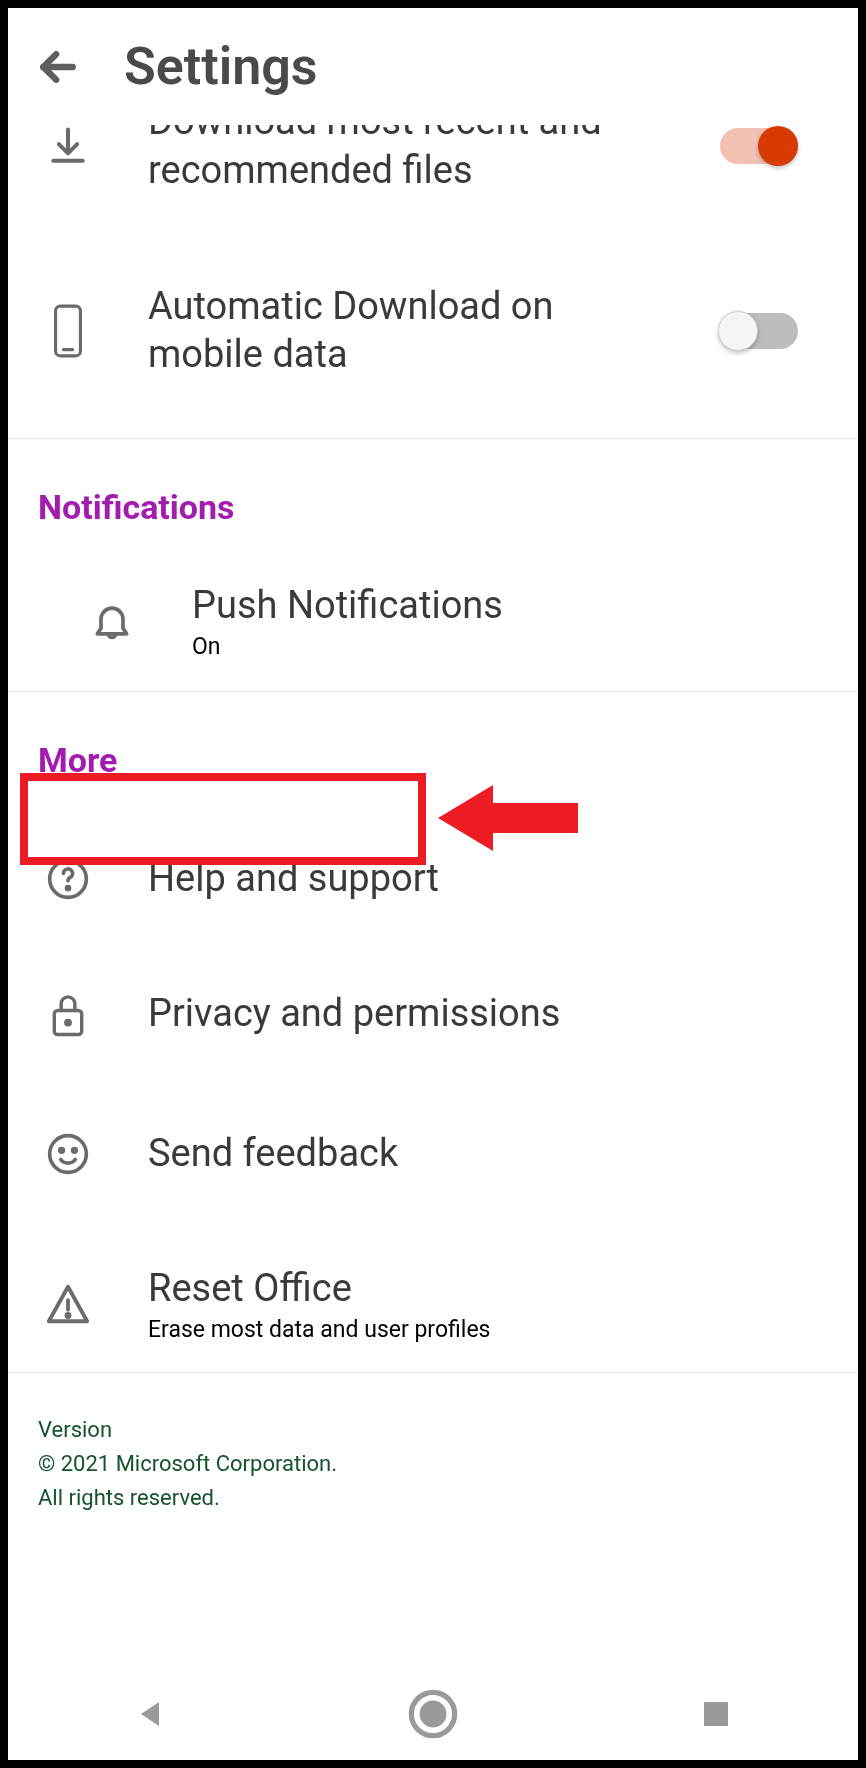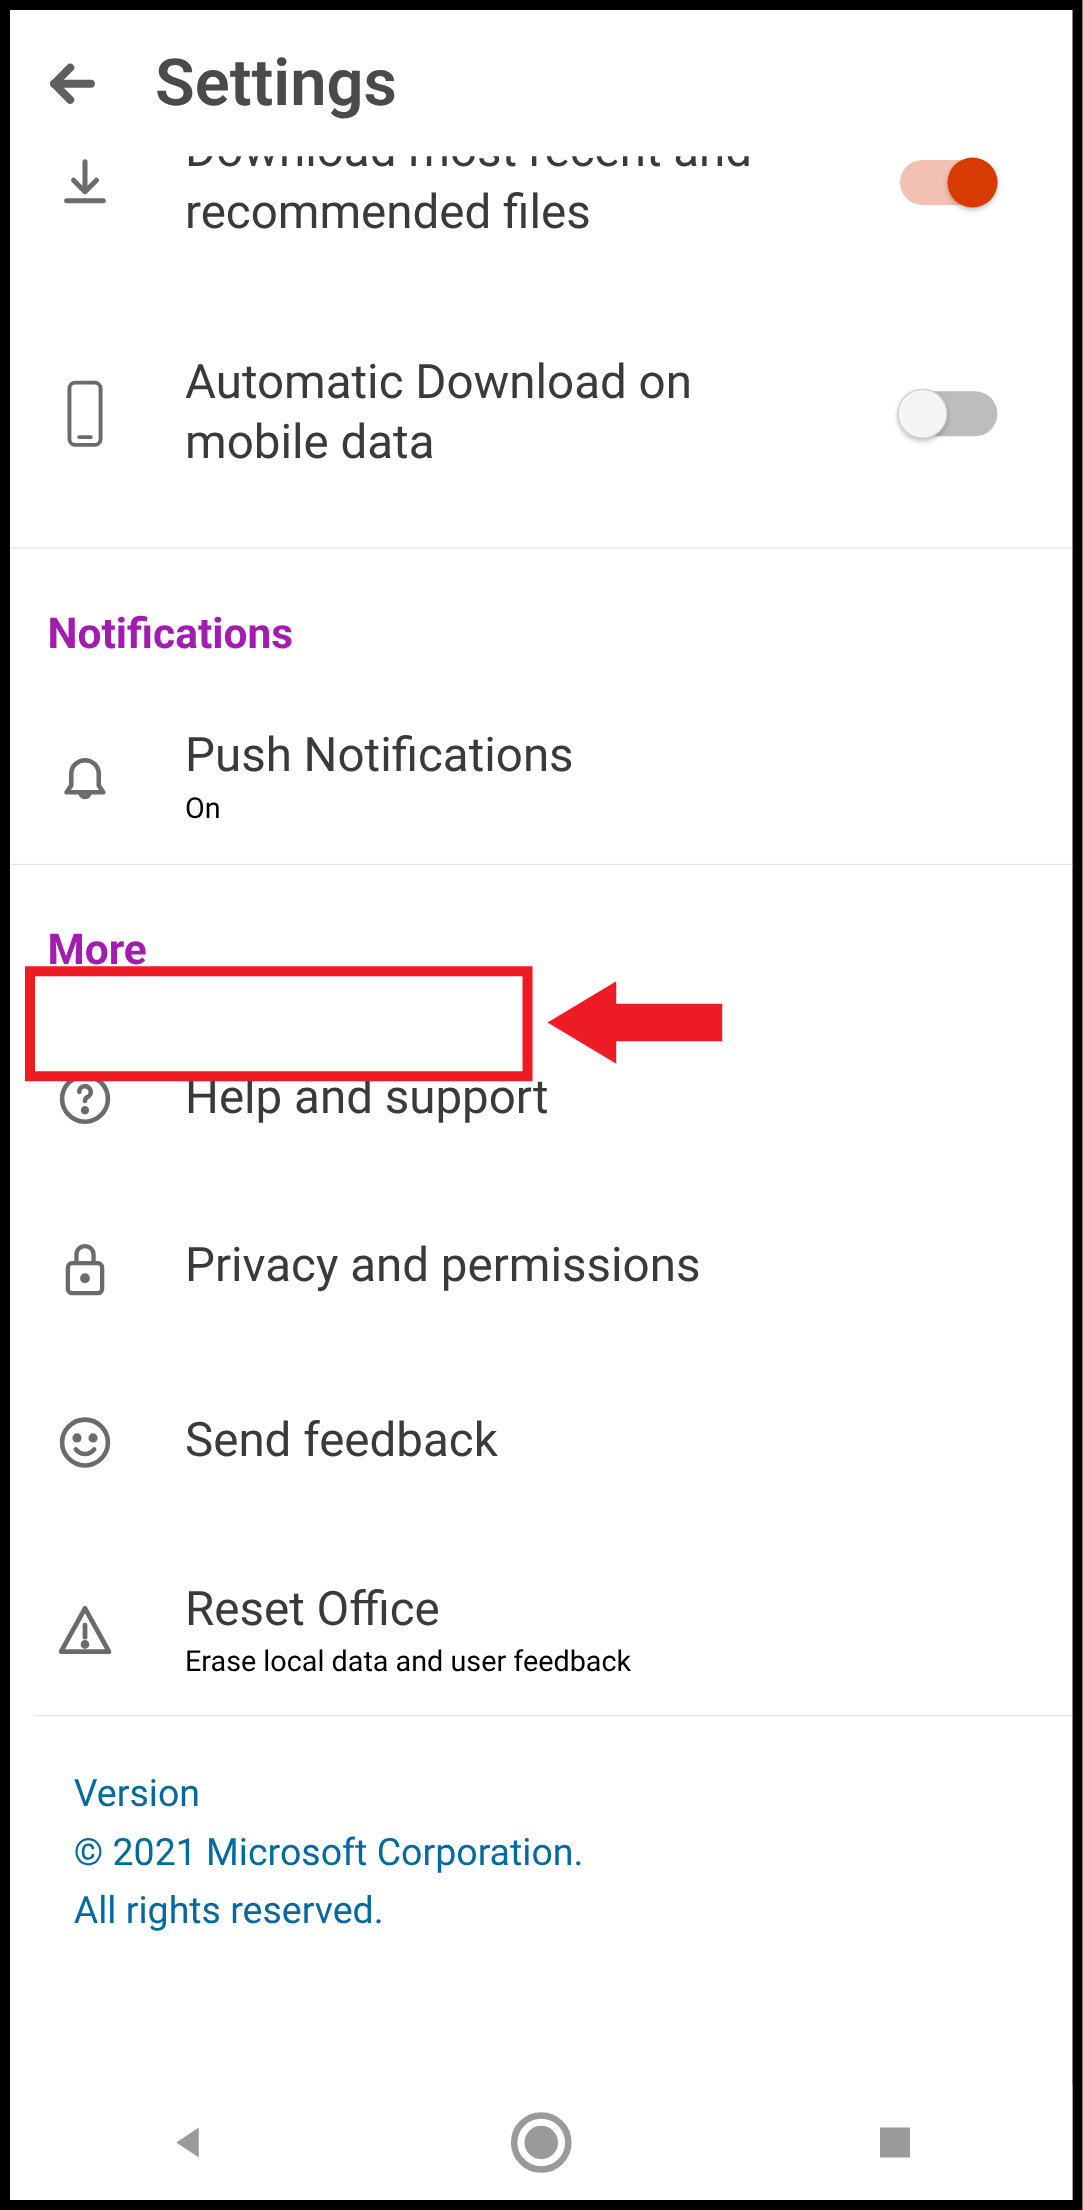--- a/index.html
+++ b/index.html
@@ -112,26 +112,25 @@
     position: absolute;
     border: 8px solid #ed1c24;
     pointer-events: none;
   }
   .arrow-annot {
     position: absolute;
     pointer-events: none;
   }
   .footer {
     padding: 40px 30px 20px 30px;
-    color: #0369a1;
-    font-size: 30px;
+    color: #14532d;
+    font-size: 22px;
     line-height: 1.55;
     border-top: 1px solid #e5e5e5;
     margin-top: 8px;
-    margin-left: 21px;
   }
   .navbar {
     position: absolute;
     bottom: 0;
     left: 0;
     right: 0;
     height: 92px;
     display: flex;
     justify-content: space-around;
     align-items: center;
@@ -200,21 +199,21 @@
     <div class="label">Automatic Download on mobile data</div>
     <div class="toggle off">
         <div class="knob"></div>
       </div>
   </div>
 
   <div class="divider"></div>
 
   <div class="section-heading">Notifications</div>
 
-  <div class="row" style="min-height:140px;">
+  <div class="row" style="min-height:140px;margin-left:44px;">
     <div class="icon-slot">
       <svg width="44" height="44" viewBox="0 0 24 24" fill="none" stroke="currentColor" stroke-width="2" stroke-linecap="round" stroke-linejoin="round">
         <path d="M18 16v-5a6 6 0 1 0-12 0v5l-2 3h16z"></path>
         <path d="M10 19a2 2 0 0 0 4 0"></path>
       </svg>
     </div>
     <div class="text-col">
       <div class="label">Push Notifications</div>
       <div class="subtext">On</div>
     </div>
@@ -269,21 +268,21 @@
   <div class="row" style="min-height:120px;">
     <div class="icon-slot">
       <svg width="46" height="46" viewBox="0 0 24 24" fill="none" stroke="currentColor" stroke-width="2" stroke-linecap="round" stroke-linejoin="round">
         <path d="M12 3 L22 21 H2 Z"></path>
         <line x1="12" y1="10" x2="12" y2="15"></line>
         <circle cx="12" cy="18" r="0.8" fill="currentColor"></circle>
       </svg>
     </div>
     <div class="text-col">
       <div class="label">Reset Office</div>
-      <div class="subtext">Erase local data and user feedback</div>
+      <div class="subtext">Erase most data and user profiles</div>
     </div>
   </div>
 
   <div class="highlight" style="left:12px; top:648px; width:406px; height:92px;"></div>
 
   <svg class="arrow-annot" style="left:430px; top:654px;" width="140" height="78" viewBox="0 0 140 78">
     <polygon points="0,39 55,6 55,24 140,24 140,54 55,54 55,72" fill="#ed1c24"></polygon>
   </svg>
 
 </div>

